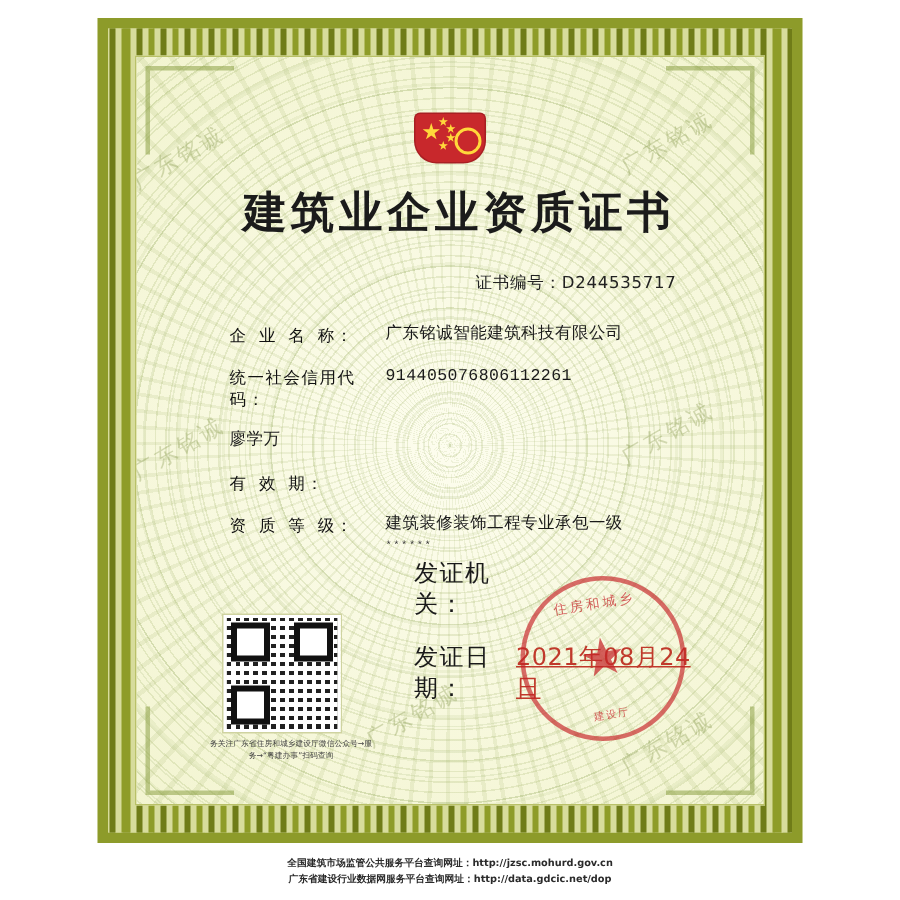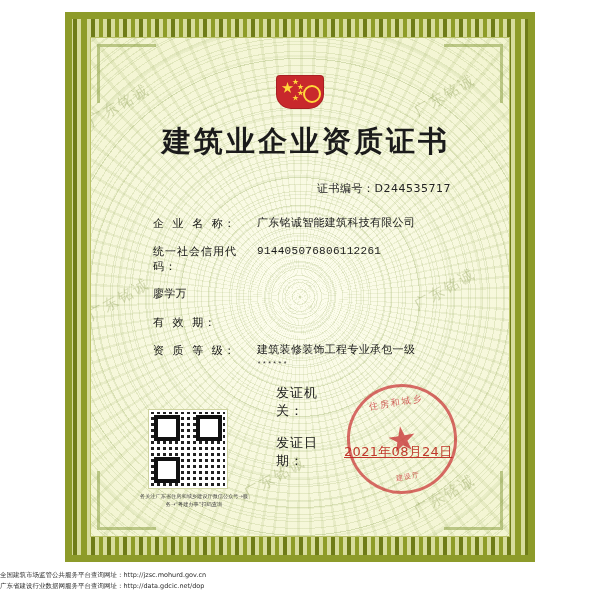--- a/index.html
+++ b/index.html
@@ -250,21 +250,21 @@
     font-family: "DejaVu Sans", sans-serif;
     text-align: center;
   }
 
   
   .issue {
     position: absolute;
     right: 48px;
     bottom: 52px;
     width: 185px;
-    font-size: 13px;
+    font-size: 16px;
     color: #1a1a1a;
     font-family: "DejaVu Sans", sans-serif;
   }
   .issue .irow {
     display: flex;
     align-items: center;
     margin-bottom: 14px;
   }
   .issue .ilabel {
     flex: 0 0 68px;
@@ -315,25 +315,26 @@
     letter-spacing: 1px;
     color: rgba(198,36,40,0.85);
     font-family: "DejaVu Sans", sans-serif;
   }
 
   
   .footer {
     position: absolute;
     left: 0; right: 0;
     bottom: 8px;
-    text-align: left;
+    text-align: center;
     font-size: 6.5px;
     line-height: 1.7;
     color: #2b2b2b;
     font-family: "DejaVu Sans", sans-serif;
+    font-weight: bold;
   }
   .footer div { white-space: nowrap; }
 </style>
 </head>
 <body>
 
 <div class="page">
 
   <div class="cert">
     <div class="cert-border"></div>

